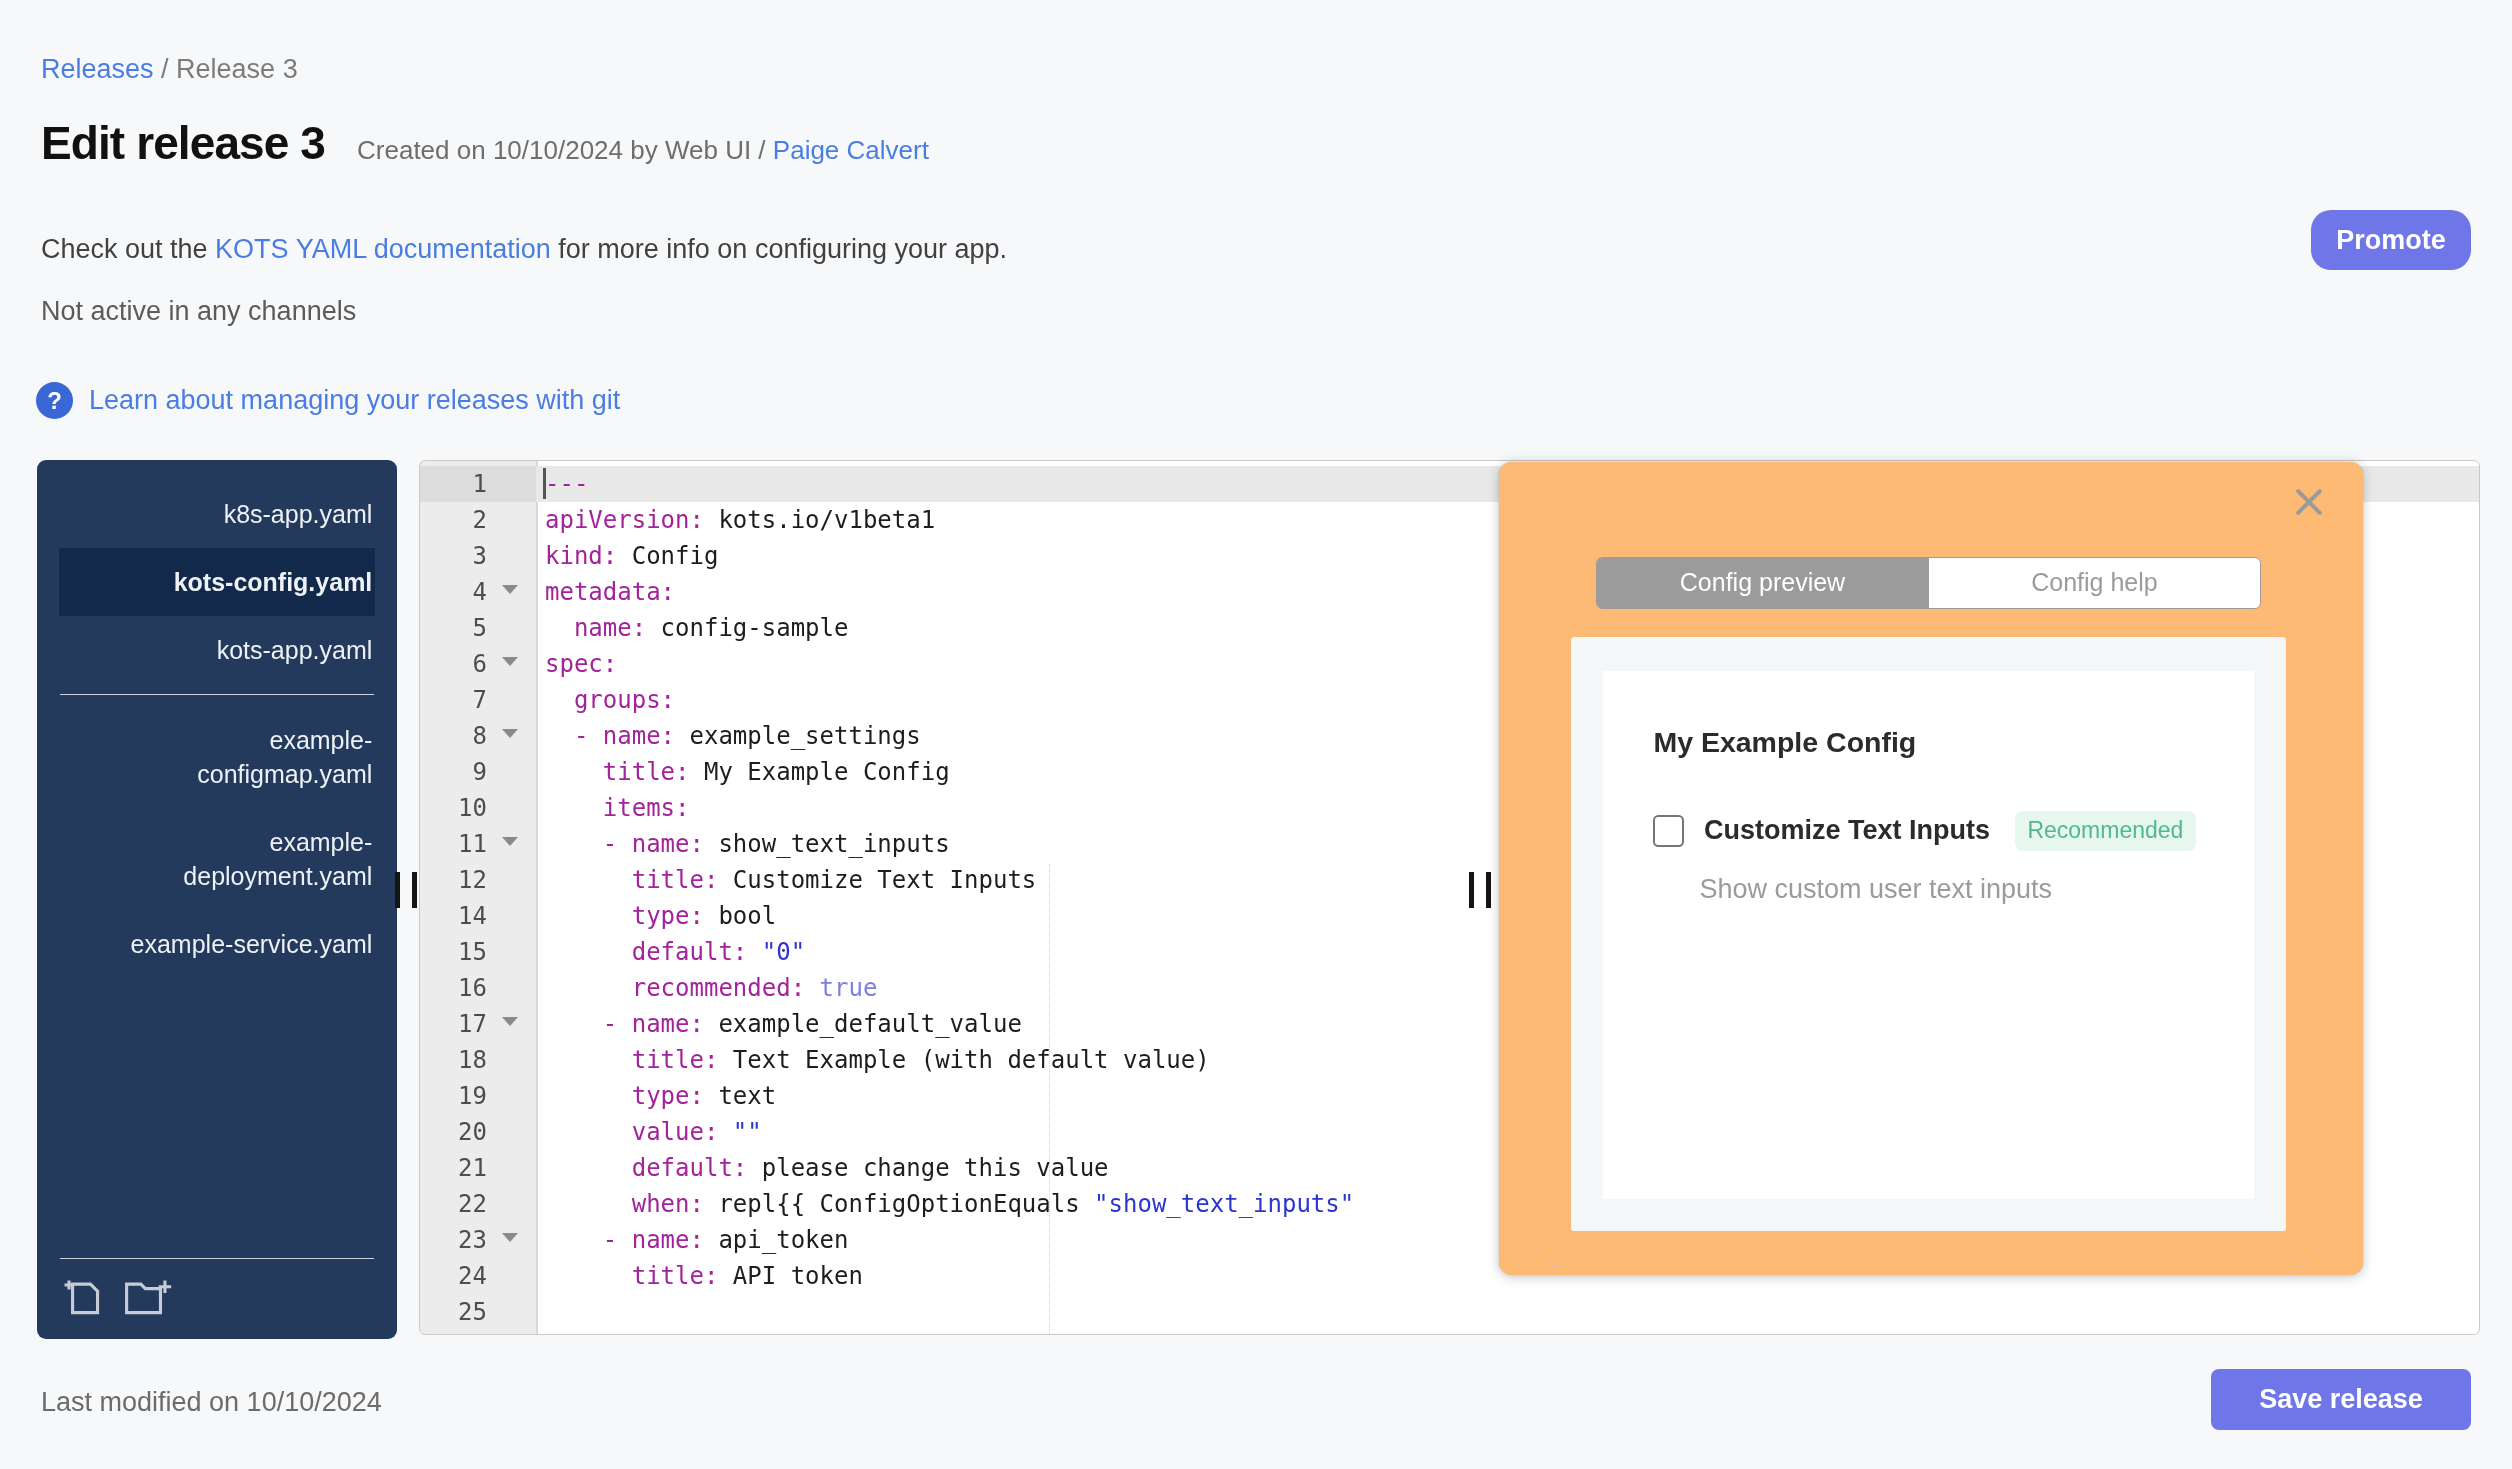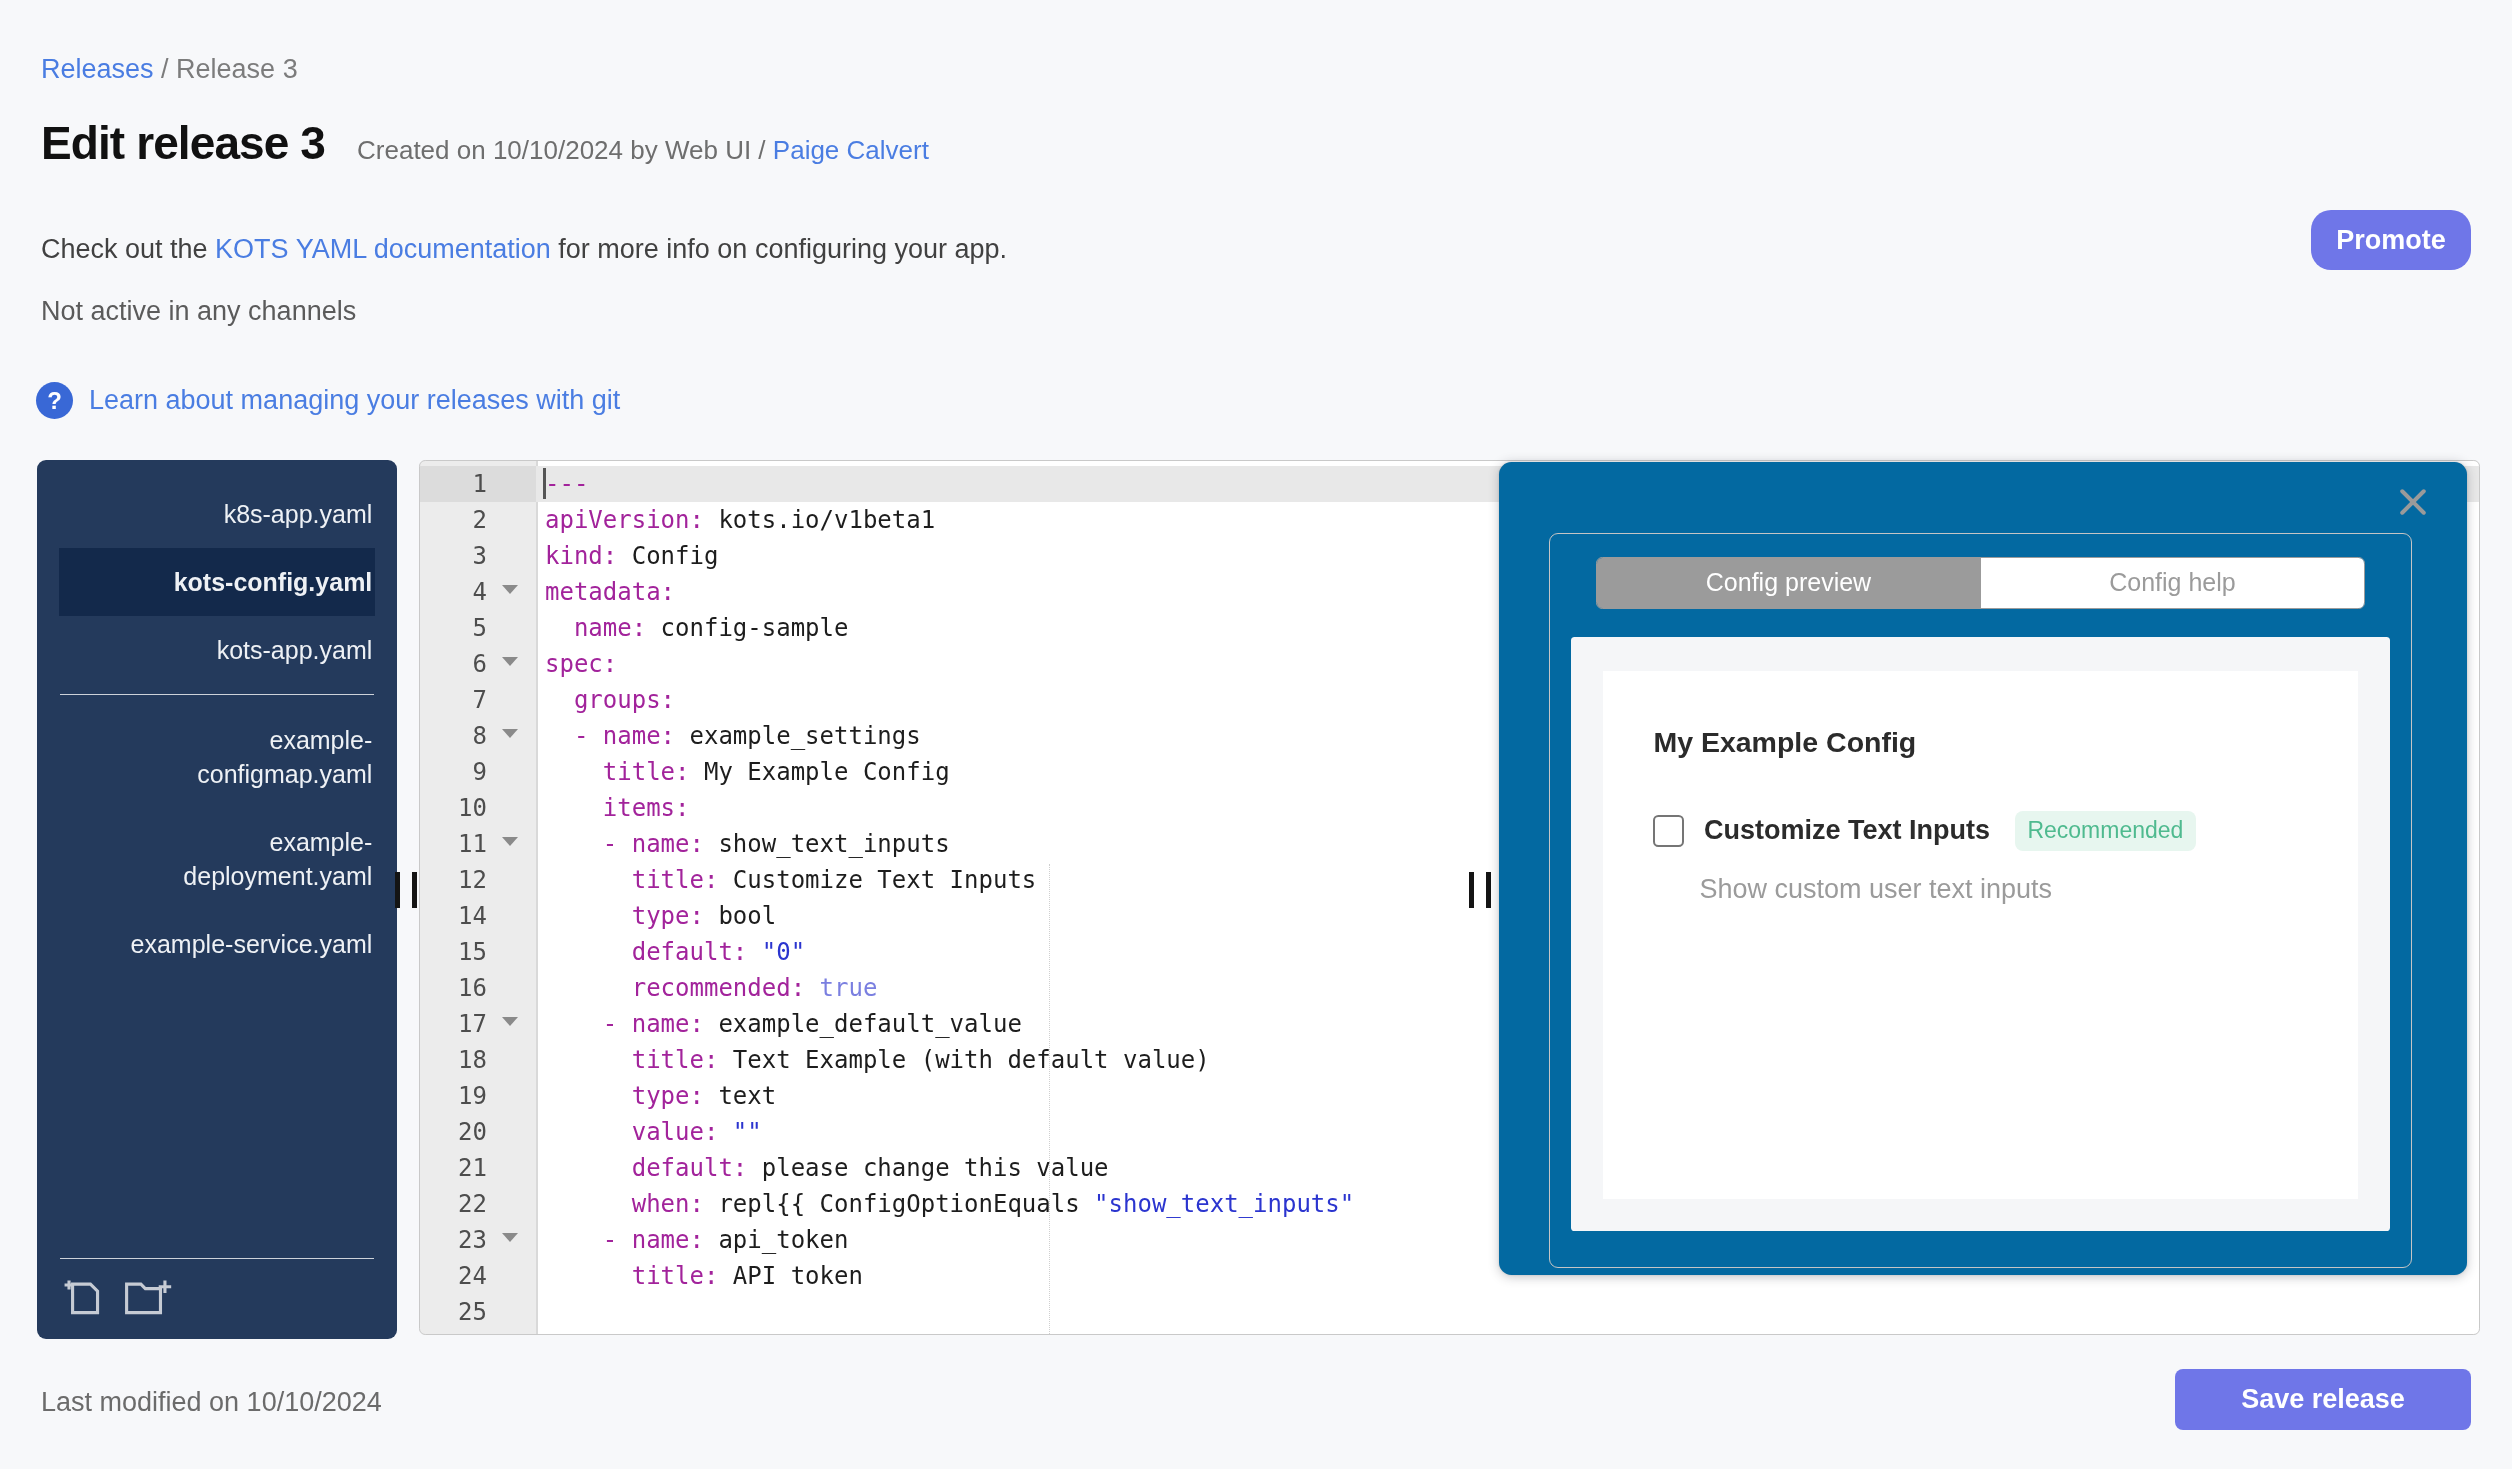--- a/index.html
+++ b/index.html
@@ -88,22 +88,22 @@
   .code-row.active .code-text{background:#e8e8e8;}
   .code-row.active .gutter-cell{background:#dcdcdc;}
   .cursor-bar{position:absolute;left:7.1px;top:2.7px;bottom:2.7px;width:2.7px;background:#555;}
   .tok-k{color:#a2239b;}
   .tok-p{color:#1d1d1d;}
   .tok-s{color:#2b35cf;}
   .tok-b{color:#7a7fe0;}
 
   
   .config-panel{
-    position:absolute;left:1499px;top:1.8px;width:968px;height:1275px;max-height:813px;
-    background:#0369a1;border-radius:12.5px;
+    position:absolute;left:1499px;top:1.8px;width:864px;height:1275px;max-height:813px;
+    background:#fdba74;border-radius:12.5px;
     box-shadow:0 1.8px 10.7px rgba(50,50,60,.28), 0 0 1.8px rgba(50,50,60,.2);
   }
   .close-x{
     position:absolute;top:23px;right:37px;width:34px;height:34px;cursor:pointer;
   }
   .close-x svg{display:block;}
   .panel-card{
     position:absolute;left:50px;right:55px;top:71px;bottom:7.1px;
     border:1.8px solid #c5c5c5;border-radius:9px;box-sizing:border-box;
   }
@@ -132,21 +132,21 @@
   .cfg-item-label{font-size:27px;font-weight:700;color:#2b2b2b;}
   .cfg-badge{
     font-size:23px;color:#4fba8f;background:#e7f6ef;border-radius:8px;
     padding:6.2px 12.5px;margin-left:5.3px;
   }
   .cfg-help{font-size:27px;color:#9b9b9b;margin-top:23px;margin-left:46px;}
 
   
   .footer-note{position:absolute;left:41px;top:1387px;font-size:27px;color:#6b6b6b;}
   .save-btn{
-    position:absolute;right:41px;top:1369px;width:296px;height:61px;
+    position:absolute;right:41px;top:1369px;width:260px;height:61px;
     background:#6f76e8;border:none;border-radius:8px;color:#fff;
     font-size:27px;font-weight:700;font-family:inherit;cursor:pointer;
   }
 </style>
 </head>
 <body>
 
 <div class="breadcrumb">
   <a>Releases</a><span class="sep"> / </span><span class="current">Release 3</span>
 </div>

